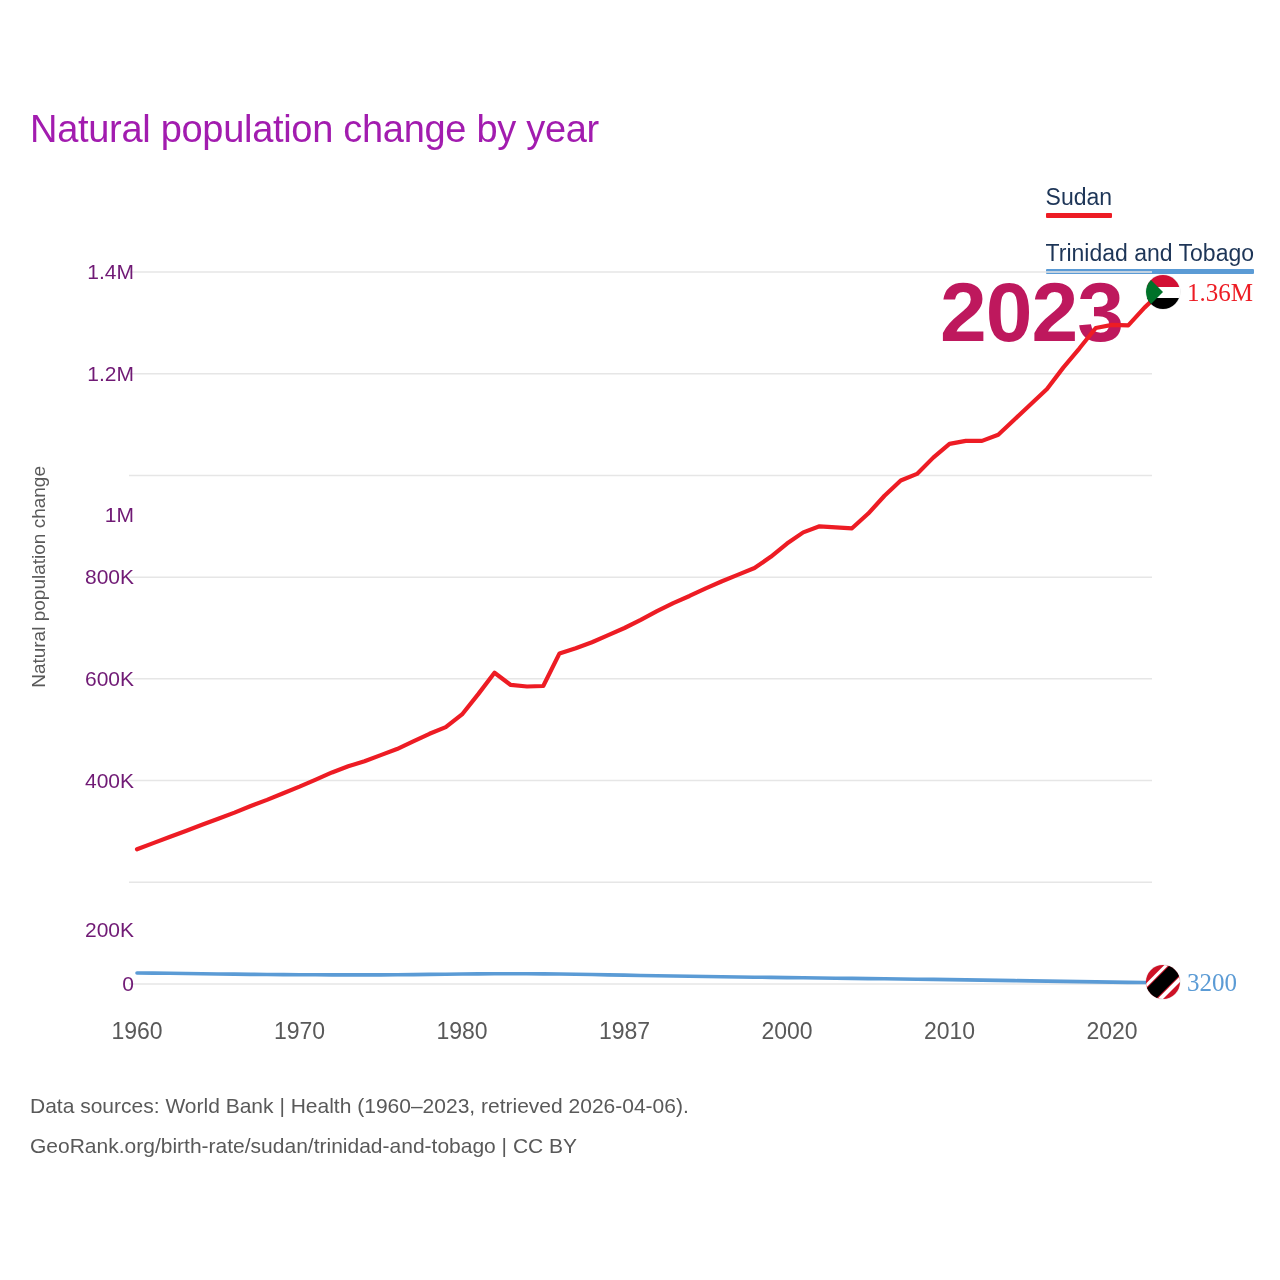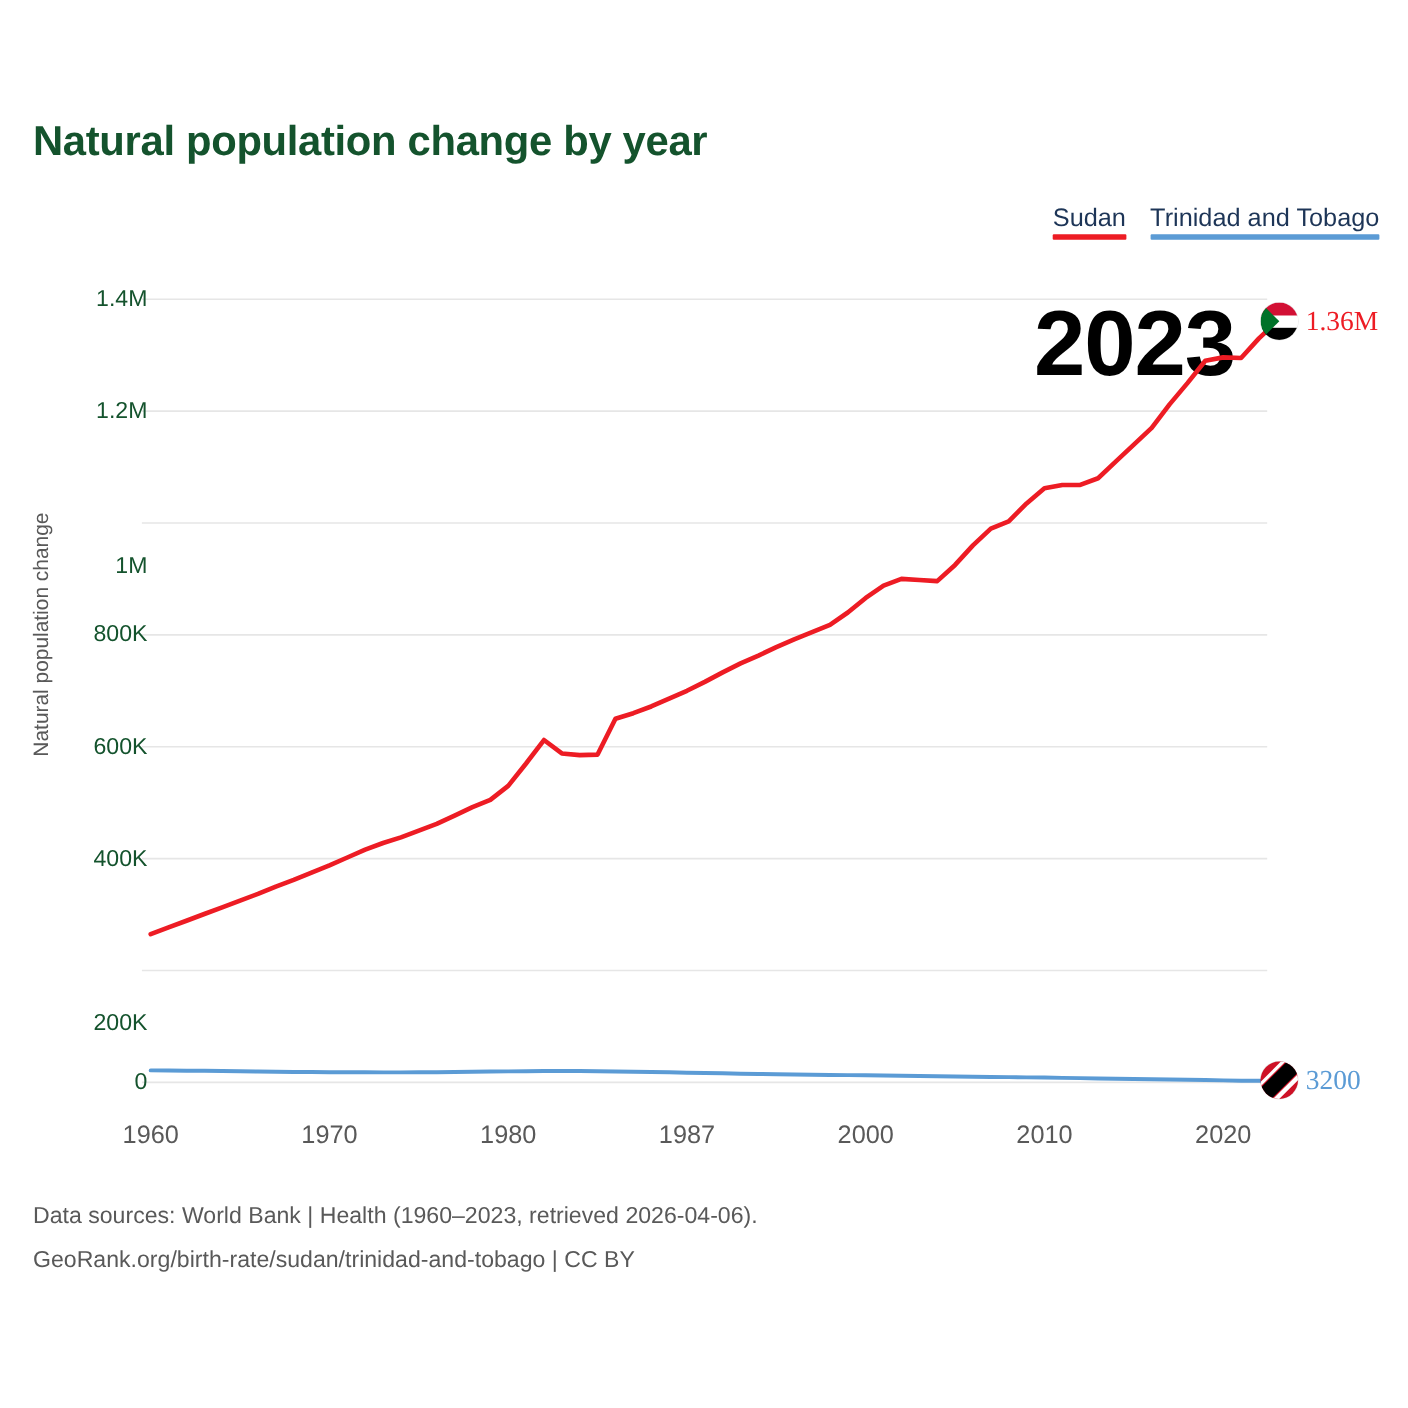--- a/index.html
+++ b/index.html
@@ -21,33 +21,33 @@
     width: 1280px;
     height: 1280px;
   }
 
   
   .chart-title {
     position: absolute;
     left: 30px;
     top: 108px;
     font-size: 38px;
-    font-weight: 700;
-    color: #14532d;
+    font-weight: 400;
+    color: #a21caf;
     letter-spacing: -0.3px;
     white-space: nowrap;
   }
 
   
   .legend {
     position: absolute;
     right: 26px;
     top: 184px;
     display: flex;
-    flex-direction: row;
+    flex-direction: column;
     align-items: flex-start;
     gap: 22px;
   }
   .legend-item {
     display: flex;
     flex-direction: column;
     align-items: stretch;
     cursor: pointer;
   }
   .legend-label {
@@ -71,31 +71,31 @@
     width: 1280px;
     height: 1280px;
   }
 
   .watermark {
     position: absolute;
     left: 940px;
     top: 270px;
     font-size: 84px;
     font-weight: 700;
-    color: #000000;
+    color: #be185d;
     letter-spacing: -1px;
     line-height: 1;
     user-select: none;
   }
 
   .ytick-label {
     position: absolute;
     right: 1146px;
     font-size: 21px;
-    color: #14532d;
+    color: #701a75;
     text-align: right;
     white-space: nowrap;
     transform: translateY(-50%);
   }
 
   .xtick-label {
     position: absolute;
     top: 1018px;
     font-size: 23px;
     color: #595959;

